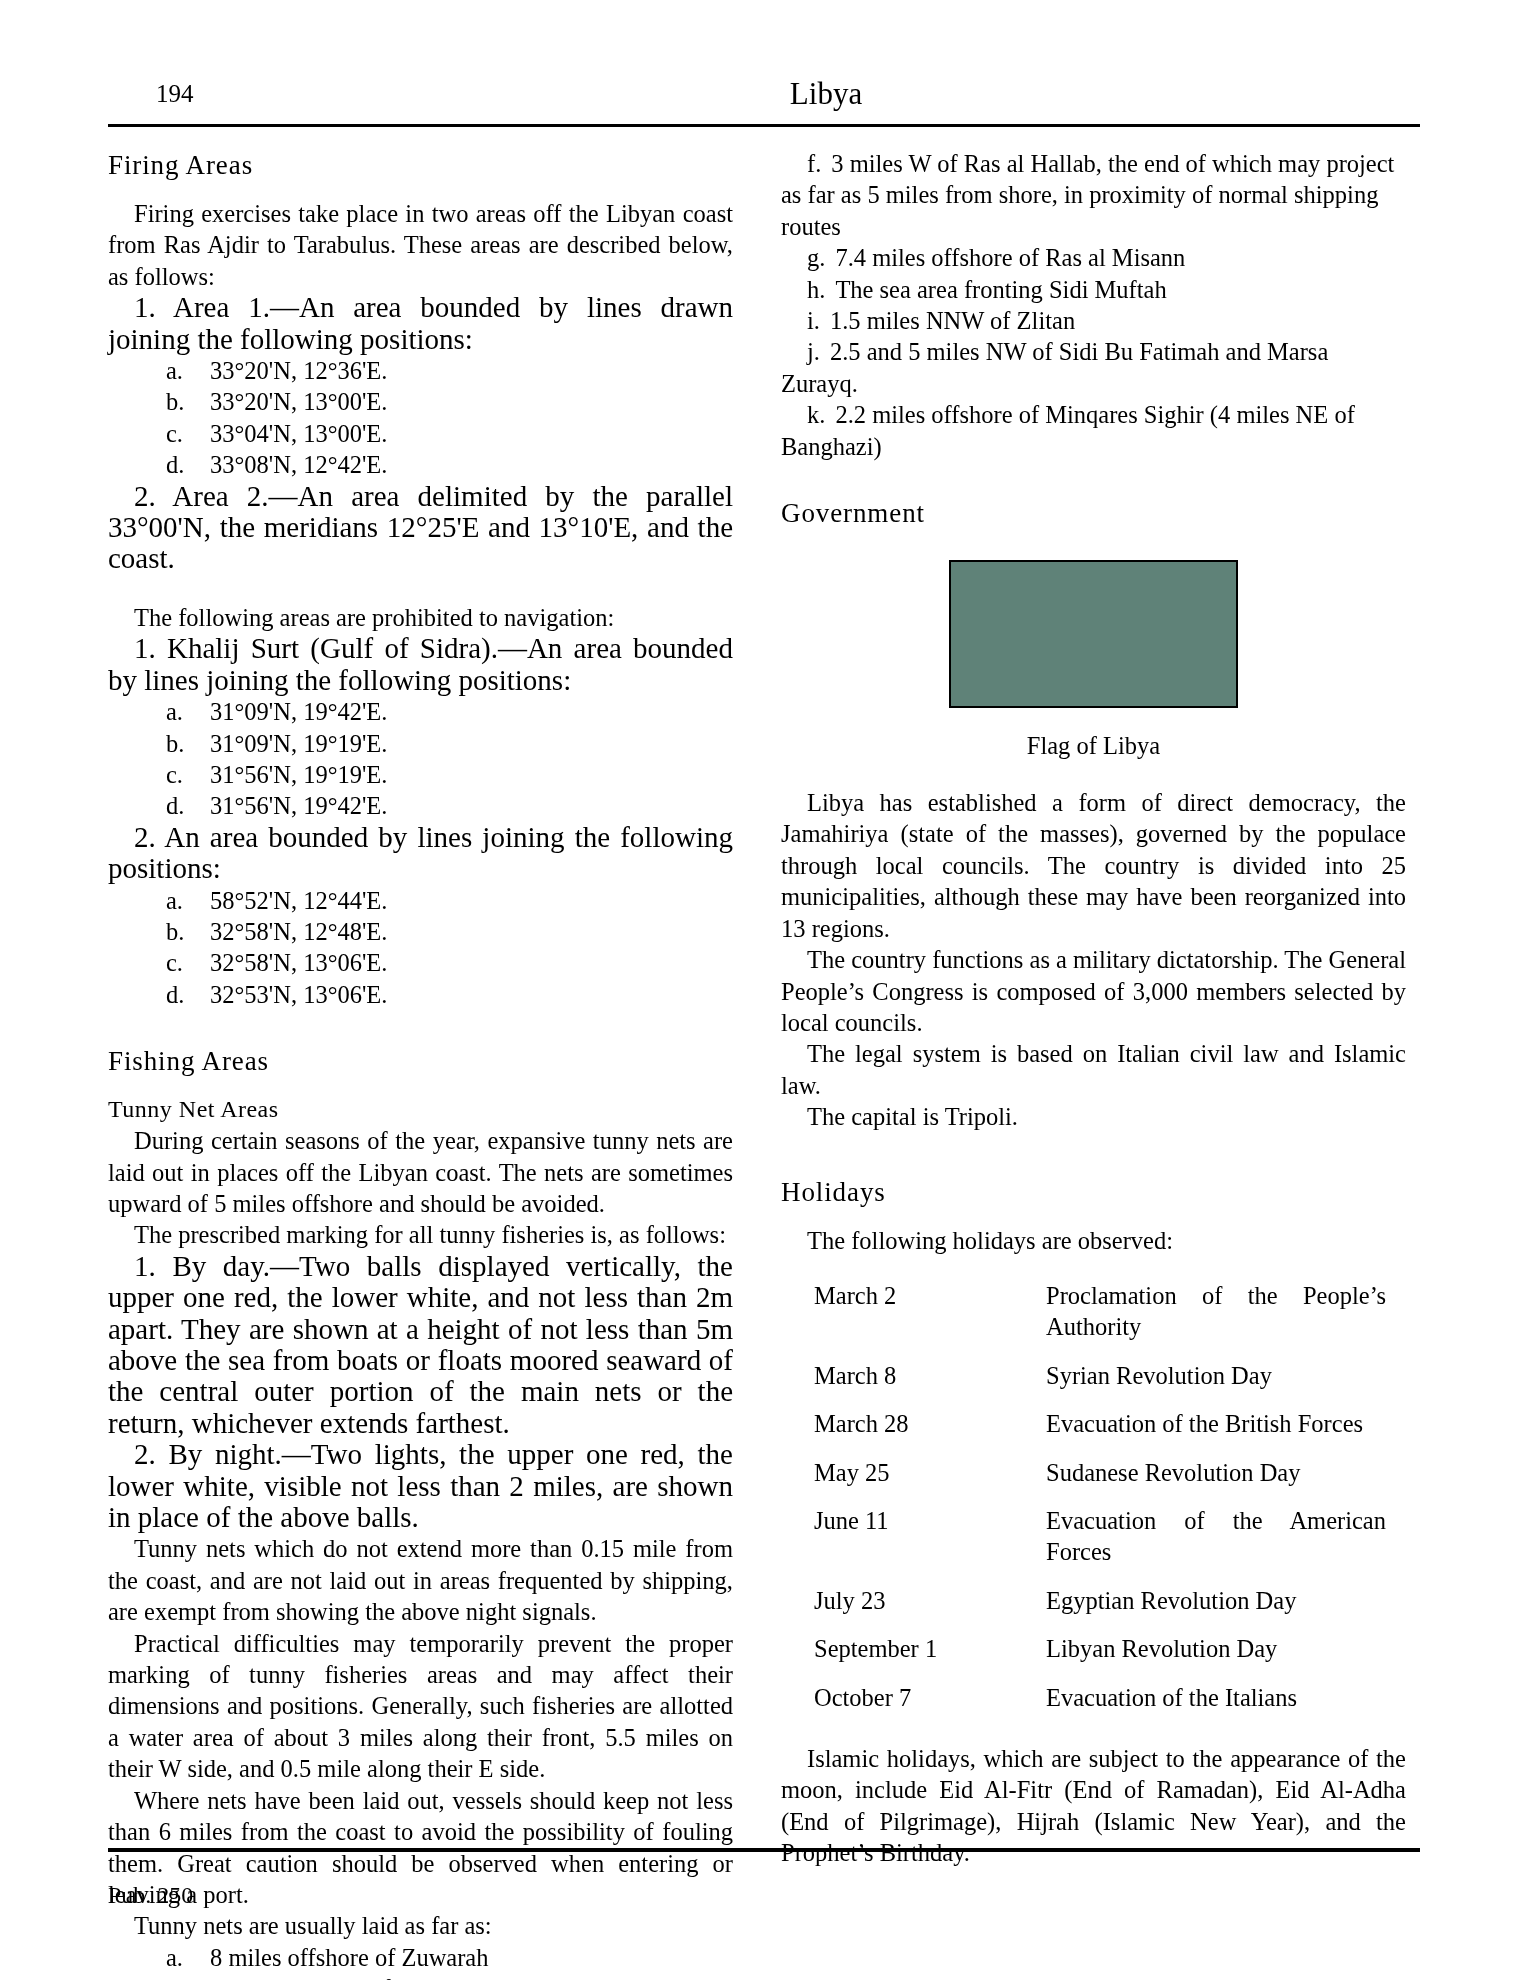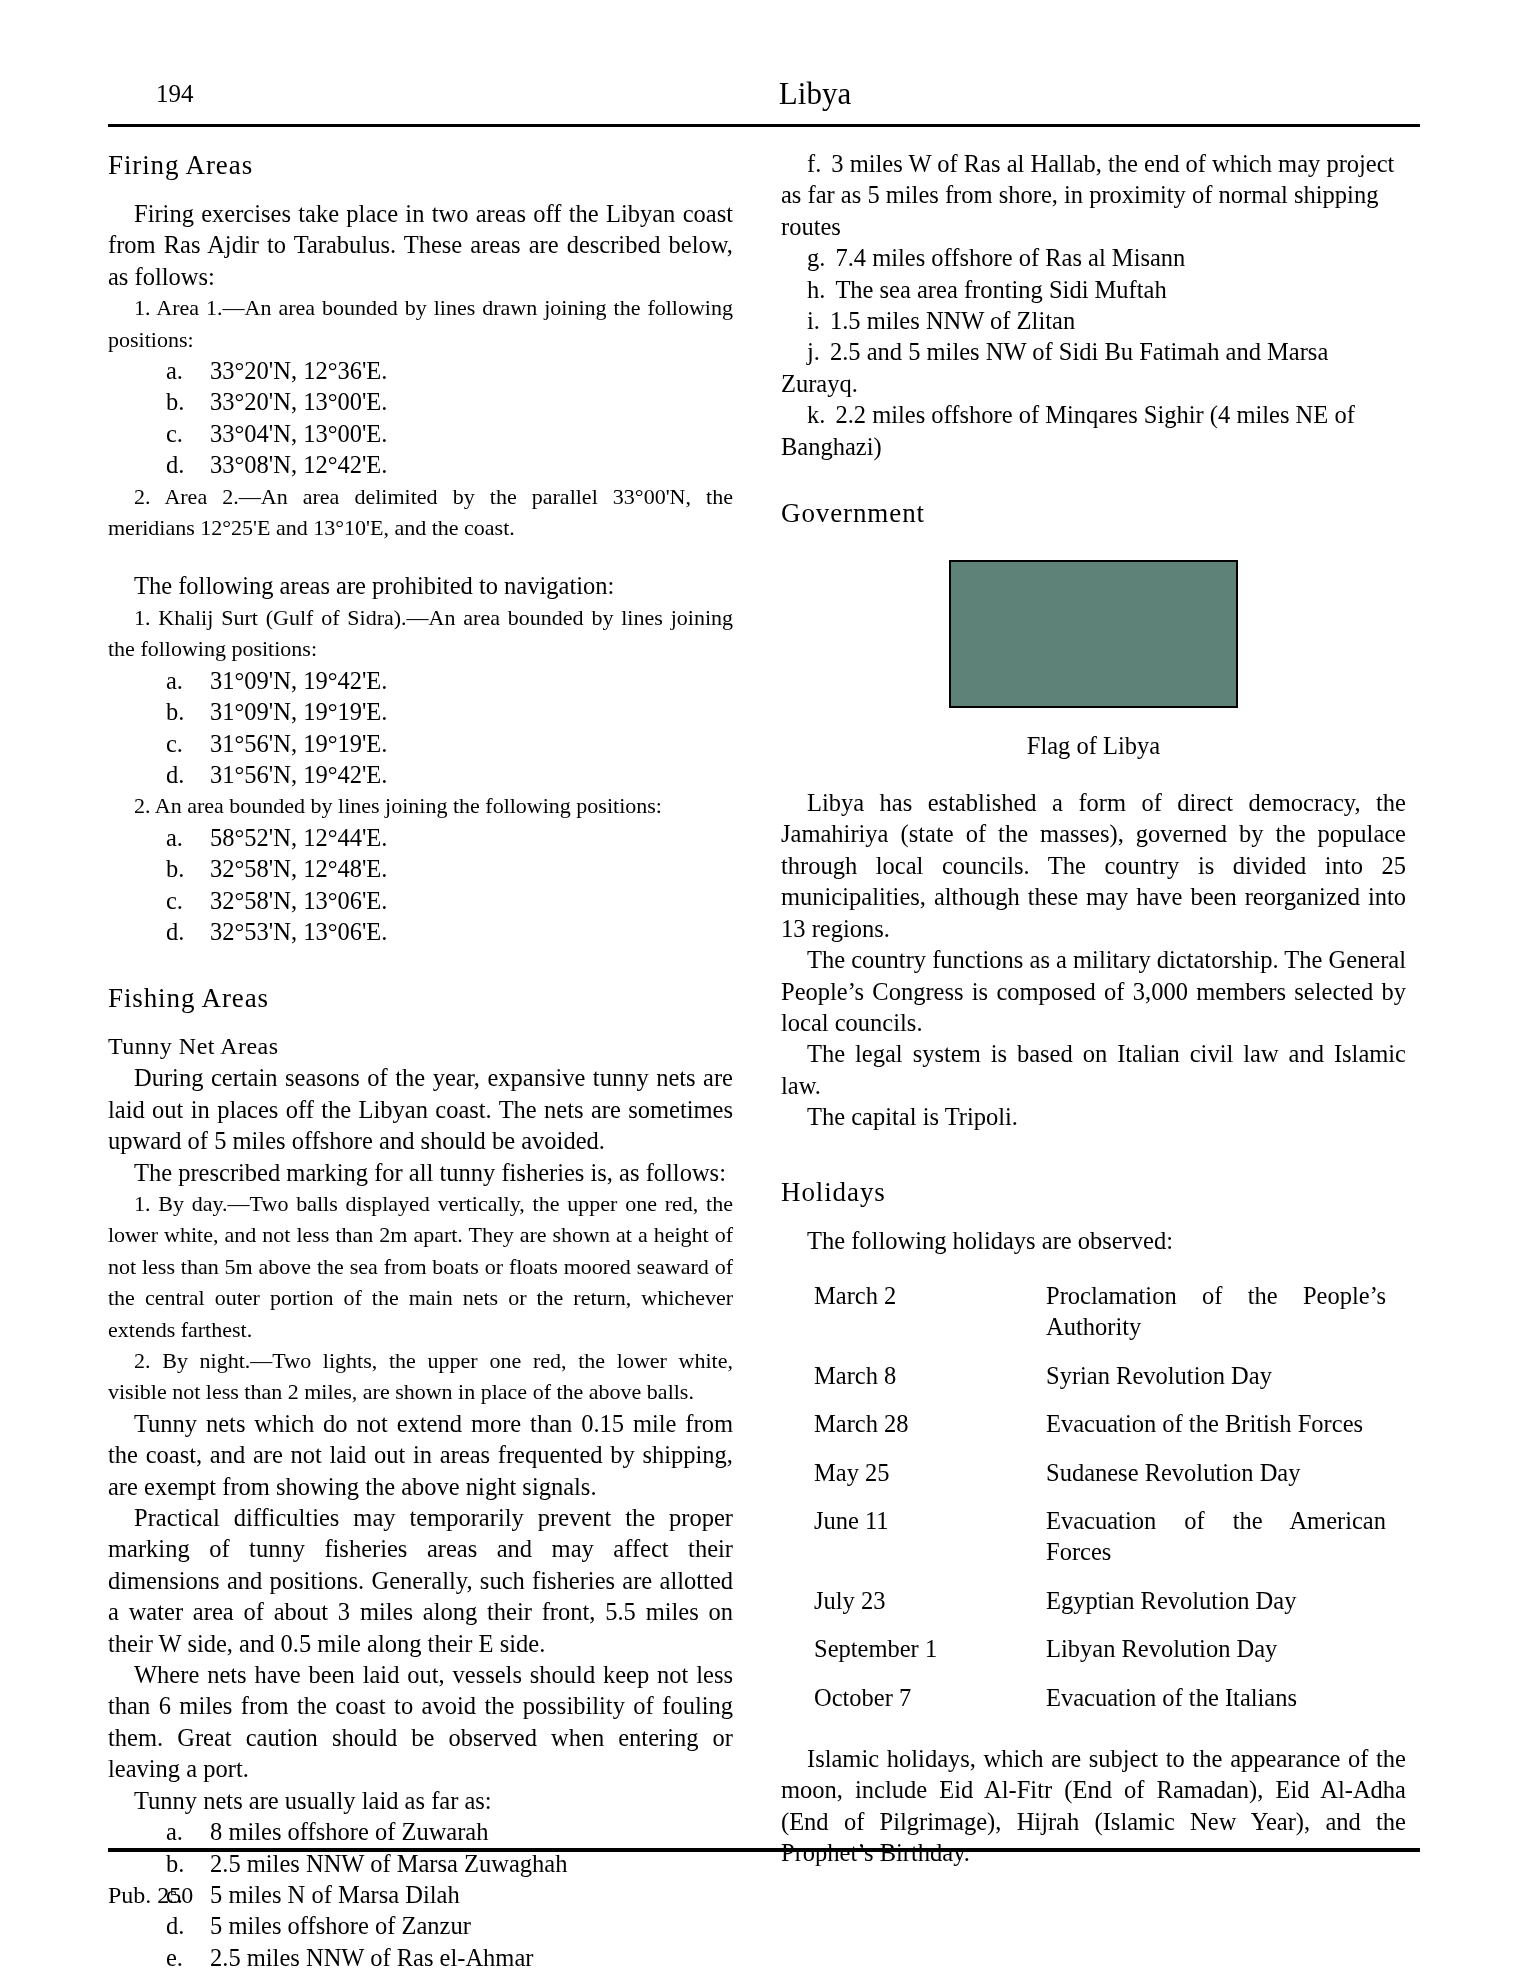--- a/index.html
+++ b/index.html
@@ -33,21 +33,21 @@
   }
   .folio {
     position: absolute;
     left: 0;
     top: 0;
     font-size: 25px;
     line-height: 32px;
   }
   .head-title {
     position: absolute;
-    left: 3px;
+    left: 14px;
     top: 0;
     width: 1312px;
     text-align: center;
     font-size: 31px;
     line-height: 32px;
   }
   .head-rule {
     position: absolute;
     left: 108px;
     top: 124px;
@@ -104,21 +104,21 @@
     line-height: 31.4px;
     margin: 0;
     text-align: justify;
     text-indent: 26px;
     hyphens: none;
   }
   p.gap { margin-top: 27px; }
 
   
   p.numpara {
-    font-size: 22px;
+    font-size: 29px;
     line-height: 31.4px;
     margin: 0;
     text-align: justify;
     text-indent: 26px;
   }
 
   
   ul.lettered {
     list-style: none;
     margin: 0;

